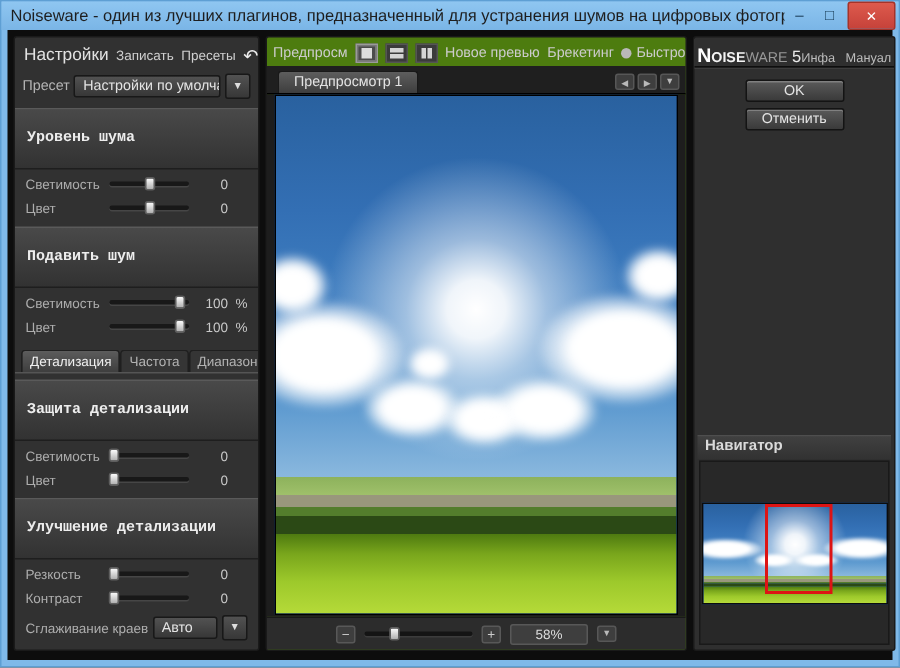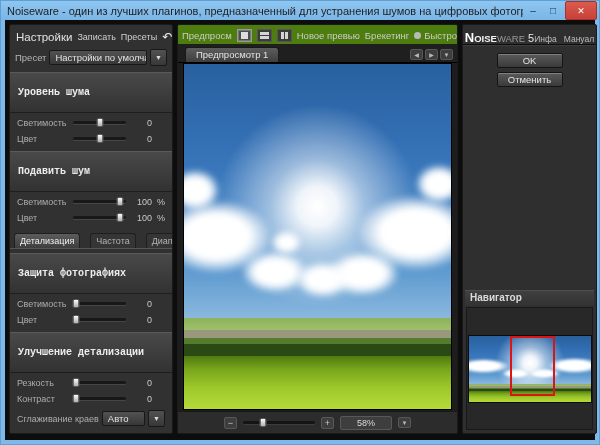--- a/index.html
+++ b/index.html
@@ -39,21 +39,21 @@
     align-items:center;padding:12px 8px;font-size:10px;font-weight:bold;color:#ededed;font-family:Liberation Mono, monospace;}
   .srow{display:flex;align-items:center;height:13px;padding:0 7px;margin-top:3px;}
   .srow .lbl{width:52px;font-size:9px;color:#adadad;white-space:nowrap;overflow:hidden;flex:0 0 auto;}
   .track{position:relative;flex:1;height:3px;background:#181818;border-radius:2px;
     box-shadow:0 1px 0 rgba(255,255,255,.1);margin:0 4px;}
   .thumb{position:absolute;top:-3px;width:7px;height:9px;
     background:linear-gradient(#fbfbfb,#b0b0b0);border:1px solid #5f5f5f;
     border-radius:2px;transform:translateX(-50%);box-sizing:border-box;}
   .val{width:22px;text-align:right;font-size:9px;color:#c9c9c9;flex:0 0 auto;}
   .unit{width:13px;text-align:right;font-size:9px;color:#c9c9c9;flex:0 0 auto;}
-  .tabs{display:flex;margin:9px 4px 0;gap:10px;align-items:flex-end;}
+  .tabs{display:flex;margin:9px 4px 0;gap:0;align-items:flex-end;}
   .tab{padding:2px 5px;font-size:9px;color:#b3b3b3;background:#353535;
     border:1px solid #1f1f1f;border-bottom:none;border-radius:3px 3px 0 0;white-space:nowrap;}
   .tab.active{background:linear-gradient(#5c5c5c,#3e3e3e);color:#f0f0f0;}
   .tab-body{border-top:1px solid #555;}
   .erow{display:flex;align-items:center;padding:0 7px;margin-top:5px;gap:3px;}
   .erow .elbl{font-size:9px;color:#adadad;white-space:nowrap;flex:0 0 auto;}
   .bottom-div{margin-top:7px;border-top:1px solid #232323;border-bottom:1px solid #3e3e3e;}
   
   .center{left:172px;top:4px;width:281px;height:410px;display:flex;flex-direction:column;
     background:#4d7c0f;}
@@ -201,21 +201,21 @@
       </div>
 
       <div class="tabs">
         <span class="tab active">Детализация</span>
         <span class="tab">Частота</span>
         <span class="tab">Диапазон цвета</span>
       </div>
 
       <div class="tab-body">
 
-        <div class="sec-h" style="margin-top:4px;">Защита фотографиях</div>
+        <div class="sec-h" style="margin-top:4px;">Защита детализации</div>
         <div class="srow">
           <span class="lbl">Светимость</span>
           <span class="track">
               <span class="thumb" style="left:6%"></span>
             </span>
           <span class="val">0</span>
           <span class="unit"></span>
         </div>
         <div class="srow">
           <span class="lbl">Цвет</span>

